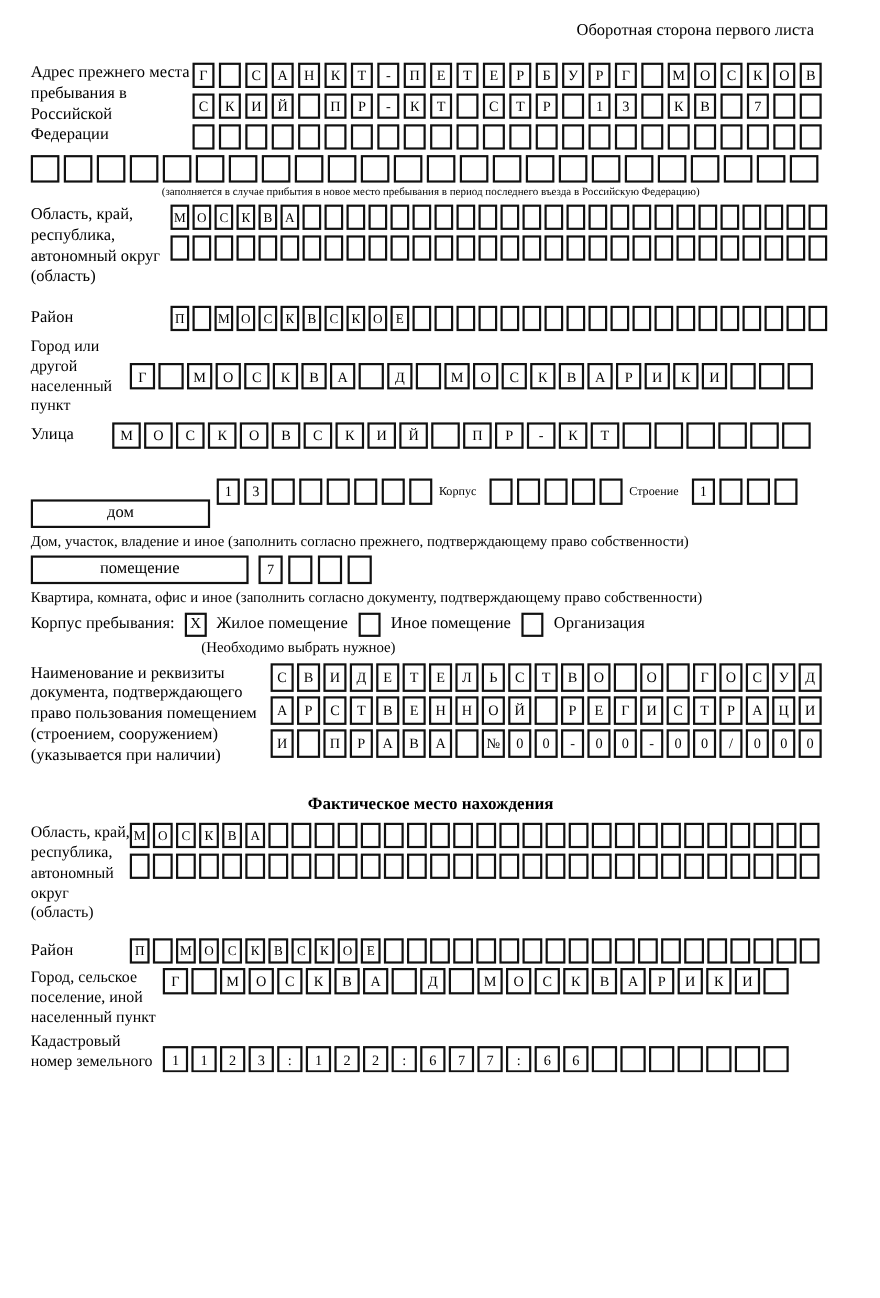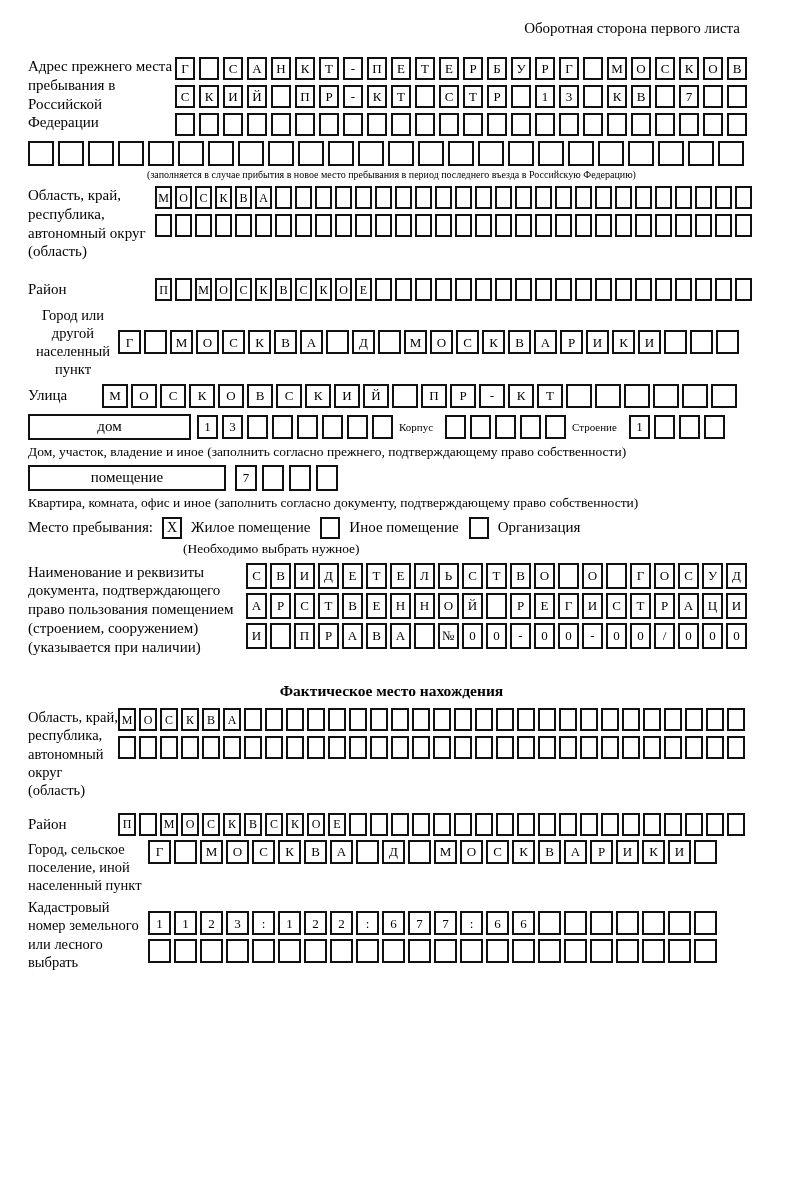--- a/index.html
+++ b/index.html
@@ -40,37 +40,37 @@
 
   
   .reg-row { margin-top:6px; }
   .reg-row .flabel { width:127px; }
   .c-reg { gap:3px; }
   .c-reg .cell { width:17px; height:23px; font-size:12px; }
 
   .dist-row { margin-top:17px; align-items:center; }
   .dist-row .flabel { width:127px; }
 
-  .city-row { margin-top:5px; align-items:center;text-align:center; }
+  .city-row { margin-top:5px; align-items:center; }
   .city-row .flabel { width:90px; font-size:14.5px; }
   .c-city { gap:3px; }
   .c-city .cell { width:23px; height:24px; }
 
   .street-row { margin-top:5px; align-items:center; }
   .street-row .flabel { width:74px; }
   .c-street { gap:3px; }
   .c-street .cell { width:26px; height:24px; }
 
   
   .house-row { margin-top:6px; display:flex; align-items:center; }
   .named-box {
     border:2px solid #111; height:26px; display:flex; align-items:center;
     justify-content:center; font-size:15px; flex:none; background:#fff;
   }
-  .house-box { width:163px; }
+  .house-box { width:163px;margin-top:40px; }
   .apt-box { width:198px; }
   .inline-lbl { font-size:11px; flex:none; padding:0 6px; }
   .c-house { gap:4px; margin-left:6px; }
   .c-house .cell { width:21px; height:24px; }
 
   .fw-note { font-size:13.5px; margin-top:4px; }
 
   .apt-row { margin-top:5px; display:flex; align-items:center; }
   .c-apt { gap:5px; margin-left:9px; }
   .c-apt .cell { width:22px; height:26px; }
@@ -439,21 +439,21 @@
       <div class="cells c-apt">
           <span class="cell">7</span>
           <span class="cell"></span>
           <span class="cell"></span>
           <span class="cell"></span>
         </div>
     </div>
     <div class="fw-note">Квартира, комната, офис и иное (заполнить согласно документу, подтверждающему право собственности)</div>
 
     <div class="stay-row">
-      <div>Место пребывания:</div>
+      <div>Корпус пребывания:</div>
       <div style="width:9px"></div>
       <div class="chk">X</div>
       <div class="opt-label">Жилое помещение</div>
       <div class="chk"></div>
       <div class="opt-label">Иное помещение</div>
       <div class="chk"></div>
       <div class="opt-label last">Организация</div>
     </div>
     <div class="stay-note">(Необходимо выбрать нужное)</div>
 

